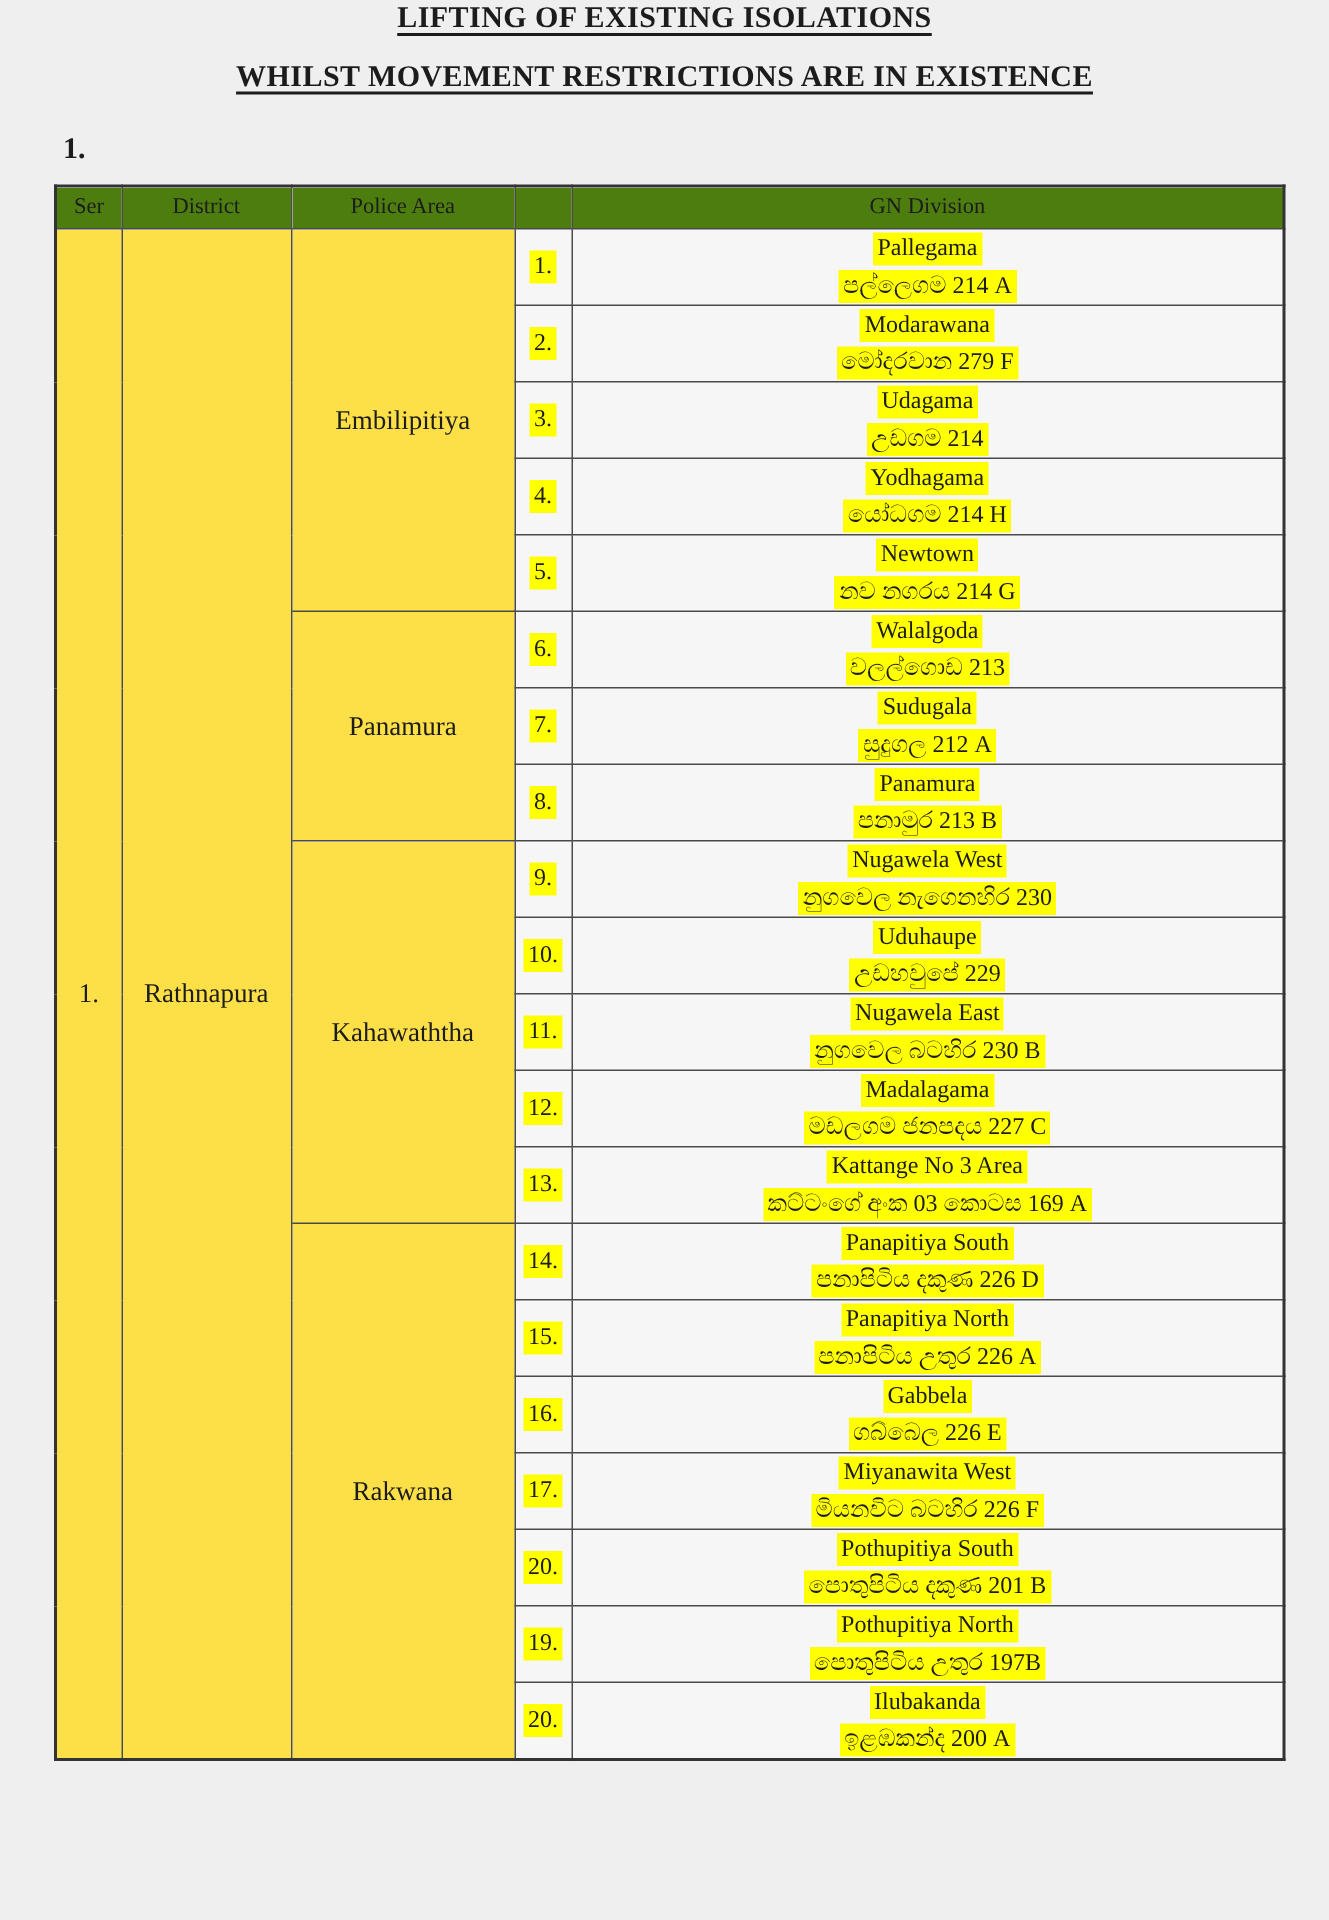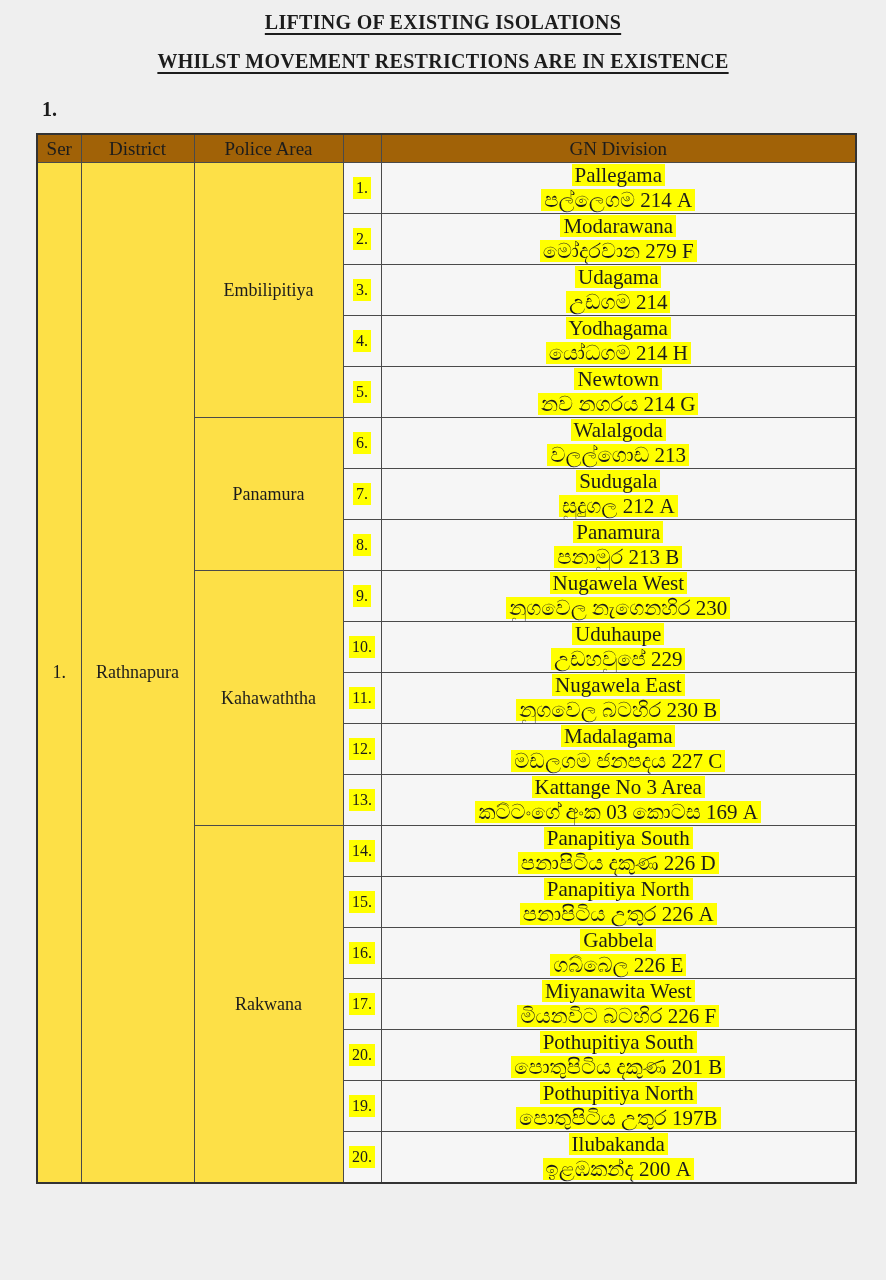--- a/index.html
+++ b/index.html
@@ -4,21 +4,21 @@
 <style>
   html, body { margin: 0; padding: 0; }
   body {
     width: 886px;
     height: 1280px;
     background: #efefef;
     color: #1c1c1c;
     font-family: "Liberation Serif", "DejaVu Serif", serif;
     overflow: hidden;
   }
-  .page { padding-top: 10px; }
+  .page { padding-top: 0; }
 
   .title {
     text-align: center;
     font-weight: bold;
     font-size: 20px;
     line-height: 24px;
     margin: 0 0 15px 0;
     letter-spacing: 0.3px;
   }
   .title.u {
@@ -47,34 +47,34 @@
     border: 2px solid #333333;
   }
   table.gn th, table.gn td {
     border: 1px solid #4a4a4a;
     padding: 0;
     text-align: center;
     vertical-align: middle;
     overflow: hidden;
   }
   table.gn thead th {
-    background: #a16207;
+    background: #4d7c0f;
     font-weight: normal;
-    font-size: 19px;
+    font-size: 15px;
     height: 27px;
   }
   .col-ser { width: 44px; }
   .col-district { width: 113px; }
   .col-police { width: 149px; }
   .col-num { width: 38px; }
   .col-gn { width: 475px; }
 
   td.cell-ser, td.cell-district, td.cell-police { font-size: 18px; background: #fde047; }
   td.cell-num { font-size: 16px; }
-  td.cell-gn { height: 50px; font-size: 21px; margin-top: 19px; }
+  td.cell-gn { height: 50px; font-size: 16px; margin-top: 19px; }
 
   .gn-line { line-height: 25px; }
   .hl {
     background: #ffff00;
     padding: 0 3px;
     display: inline-block;
     line-height: 22px;
   }
   td.cell-num .hl { line-height: 20px; padding: 1px 3px; }
 </style>

